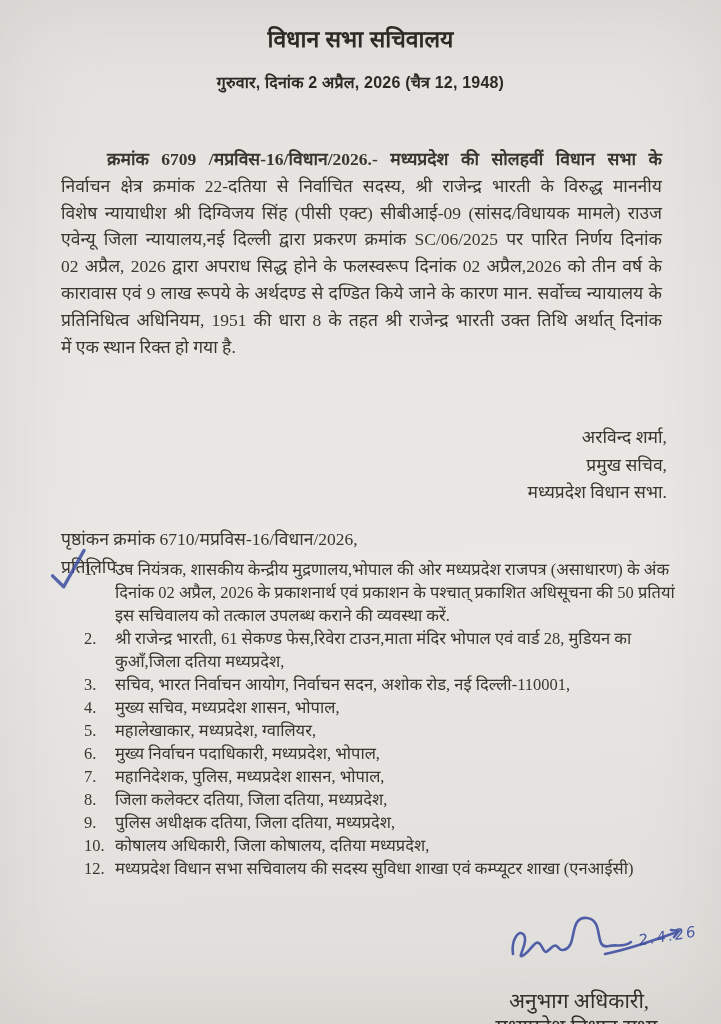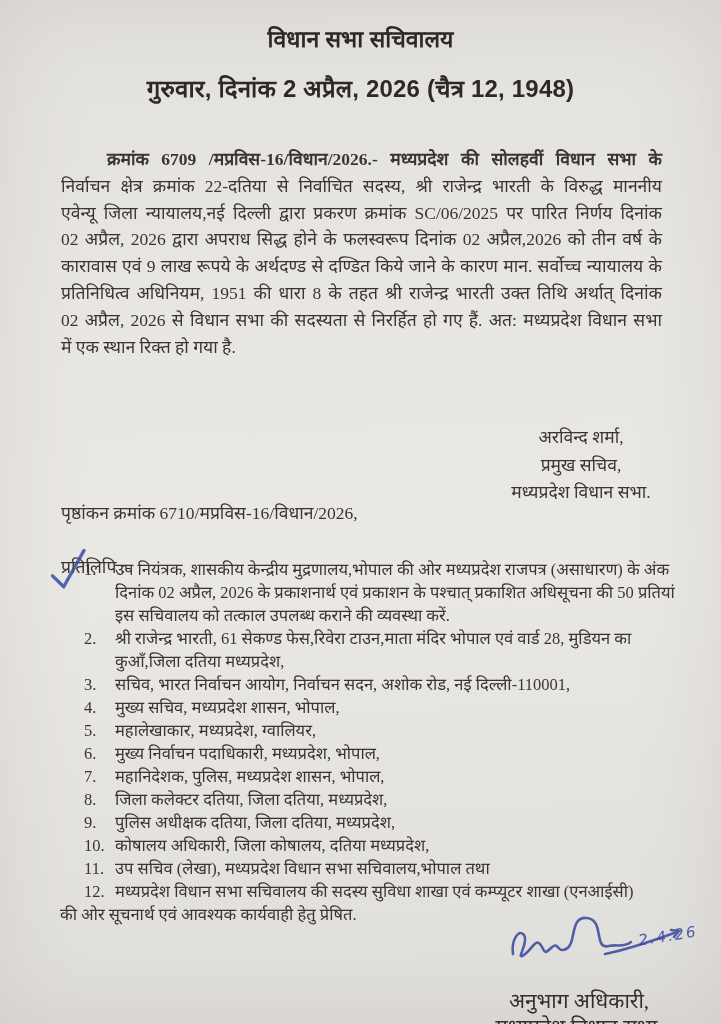--- a/index.html
+++ b/index.html
@@ -14,34 +14,34 @@
     box-shadow:inset 0 0 90px rgba(118,112,104,0.14);
     color:#38342e;
   }
   .hdr{
     position:absolute;top:24px;left:0;width:721px;text-align:center;
     font-family:"Liberation Sans","DejaVu Sans",sans-serif;
     color:#2d2a25;
   }
   .hdr .title{font-size:23px;font-weight:bold;line-height:30px;}
   .hdr .subtitle{font-size:21px;font-weight:bold;line-height:30px;}
-  .hdr .dateline{font-size:24px;font-weight:bold;margin-top:17px;letter-spacing:0.2px;}
+  .hdr .dateline{font-size:16px;font-weight:bold;margin-top:17px;letter-spacing:0.2px;}
   .para{
     position:absolute;top:146px;left:61px;width:601px;
     font-size:17.5px;line-height:26.8px;color:#3a362f;
   }
   .jline{text-align:justify;text-align-last:justify;-moz-text-align-last:justify;white-space:normal;}
   .jline.first{padding-left:46px;font-weight:bold;}
   .jline.last{text-align-last:left;-moz-text-align-last:left;}
   .sig-top{
-    position:absolute;top:424px;right:54px;width:172px;text-align:center;
+    position:absolute;top:424px;right:54px;width:172px;text-align:right;
     font-size:17.5px;line-height:27.5px;color:#3a362f;
   }
   .endorse{
-    position:absolute;top:500px;left:61px;width:601px;
+    position:absolute;top:526px;left:61px;width:601px;
     display:flex;
     font-size:17.5px;color:#3a362f;
   }
   .copylabel{position:absolute;top:554px;left:61px;font-size:17.5px;color:#3a362f;}
   .clist{
     position:absolute;top:558px;left:84px;width:606px;
     font-size:16.5px;line-height:23px;color:#3a362f;
   }
   .citem{display:flex;align-items:flex-start;}
   .citem .num{flex:0 0 31px;}
@@ -66,25 +66,25 @@
 <div class="paper">
 
   <div class="hdr">
     <div class="title">विधान सभा सचिवालय</div>
     <div class="dateline">गुरुवार, दिनांक 2 अप्रैल, 2026 (चैत्र 12, 1948)</div>
   </div>
 
   <div class="para">
     <div class="jline first">क्रमांक 6709 /मप्रविस-16/विधान/2026.- मध्यप्रदेश की सोलहवीं विधान सभा के</div>
     <div class="jline">निर्वाचन क्षेत्र क्रमांक 22-दतिया से निर्वाचित सदस्य, श्री राजेन्द्र भारती के विरुद्ध माननीय</div>
+    <div class="jline">विशेष न्यायाधीश श्री दिग्विजय सिंह (पीसी एक्ट) सीबीआई-09 (सांसद/विधायक मामले) राउज</div>
     <div class="jline">एवेन्यू जिला न्यायालय,नई दिल्ली द्वारा प्रकरण क्रमांक SC/06/2025 पर पारित निर्णय दिनांक</div>
     <div class="jline">02 अप्रैल, 2026 द्वारा अपराध सिद्ध होने के फलस्वरूप दिनांक 02 अप्रैल,2026 को तीन वर्ष के</div>
     <div class="jline">कारावास एवं 9 लाख रूपये के अर्थदण्ड से दण्डित किये जाने के कारण मान. सर्वोच्च न्यायालय के</div>
     <div class="jline">प्रतिनिधित्व अधिनियम, 1951 की धारा 8 के तहत श्री राजेन्द्र भारती उक्त तिथि अर्थात् दिनांक</div>
-    <div class="jline">02 अप्रैल, 2026 से विधान सभा की सदस्यता से निरर्हित हो गए हैं. अत: मध्यप्रदेश विधान सभा</div>
     <div class="jline last">में एक स्थान रिक्त हो गया है.</div>
   </div>
 
   <div class="sig-top">
     <div>अरविन्द शर्मा,</div>
     <div>प्रमुख सचिव,</div>
     <div>मध्यप्रदेश विधान सभा.</div>
   </div>
 
   <div class="endorse">
@@ -131,28 +131,23 @@
     </div>
     <div class="citem">
       <span class="num">9.</span>
       <span class="itext">पुलिस अधीक्षक दतिया, जिला दतिया, मध्यप्रदेश,</span>
     </div>
     <div class="citem">
       <span class="num">10.</span>
       <span class="itext">कोषालय अधिकारी, जिला कोषालय, दतिया मध्यप्रदेश,</span>
     </div>
     <div class="citem">
-      <span class="num">11.</span>
-      <span class="itext">उप सचिव (लेखा), मध्यप्रदेश विधान सभा सचिवालय,भोपाल तथा</span>
-    </div>
-    <div class="citem">
       <span class="num">12.</span>
       <span class="itext">मध्यप्रदेश विधान सभा सचिवालय की सदस्य सुविधा शाखा एवं कम्प्यूटर शाखा (एनआईसी)</span>
     </div>
-    <div class="cont-line">की ओर सूचनार्थ एवं आवश्यक कार्यवाही हेतु प्रेषित.</div>
   </div>
 
   <svg class="signature-svg" viewBox="0 0 210 60" aria-hidden="true">
     <g fill="none" stroke="#3c4da0" stroke-width="2.6" stroke-linecap="round" opacity="0.88">
       <path d="M8 46 C6 32 14 20 19 27 C24 34 12 50 17 48 C26 44 30 30 35 36 C40 42 38 48 46 40 C54 32 52 46 61 41"></path>
       <path d="M61 41 C72 36 64 8 82 10 C100 12 88 42 104 38 C112 36 118 40 126 34"></path>
       <path d="M100 46 C120 42 150 32 172 24"></path>
       <path d="M166 22 L174 23 L169 29"></path>
     </g>
   </svg>

